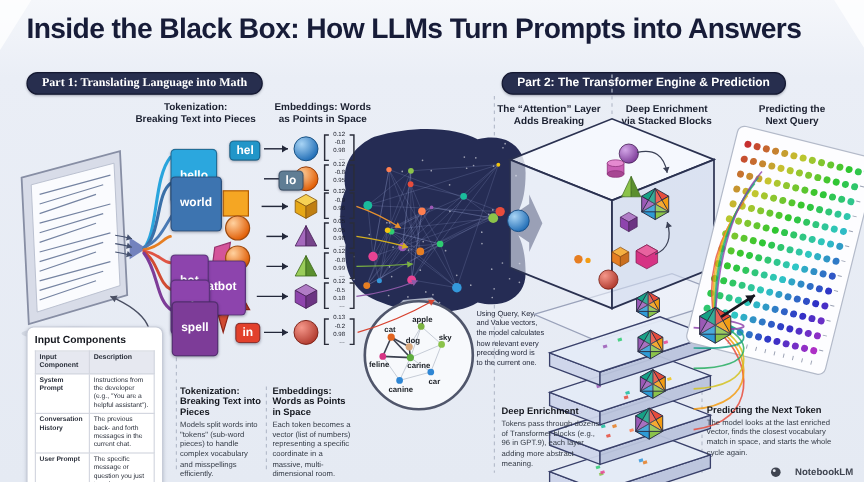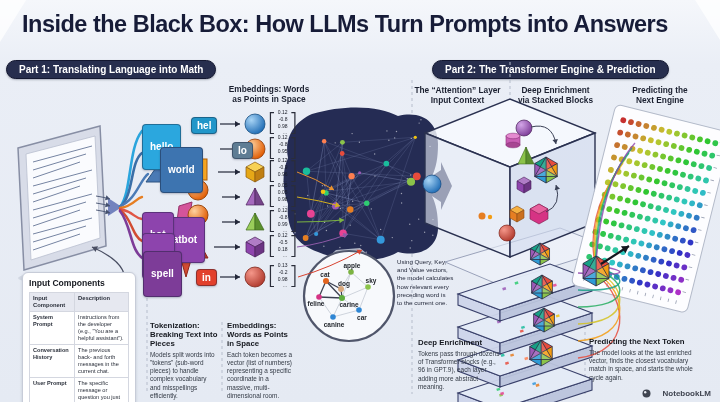--- a/index.html
+++ b/index.html
@@ -40,31 +40,33 @@
 </style>
 </head>
 <body>
 
 <div class="stage">
 
   <div class="corner" style="left:-14px;top:-30px;width:34px;height:70px;transform:rotate(32deg);"></div>
   <div class="corner" style="right:-14px;top:-32px;width:34px;height:70px;transform:rotate(-32deg);"></div>
 
   <div class="title">Inside the Black Box: How LLMs Turn Prompts into Answers</div>
-  <div class="pill" style="left:6px;top:60px;">Part 1: Translating Language into Math</div>
-  <div class="pill" style="left:432px;top:60px;">Part 2: The Transformer Engine &amp; Prediction</div>
-
+  <div class="pill" style="left:22px;top:60px;font-family:Liberation Serif, serif;">Part 1: Translating Language into Math</div>
+  <div class="pill" style="left:418px;top:60px;">Part 2: The Transformer Engine &amp; Prediction</div>
+
+  <div class="h" style="left:110px;top:85px;width:106px;">Tokenization:
+Breaking Text into Pieces</div>
   <div class="h" style="left:221px;top:85px;width:96px;">Embeddings: Words
 as Points in Space</div>
   <div class="h" style="left:405px;top:86px;width:105px;">The “Attention” Layer
-Input Context</div>
+Adds Breaking</div>
   <div class="h" style="left:503px;top:86px;width:105px;">Deep Enrichment
 via Stacked Blocks</div>
   <div class="h" style="left:612px;top:86px;width:96px;">Predicting the
-Next Engine</div>
+Next Query</div>
 
   <svg id="art" class="art" width="720" height="402" viewBox="0 0 720 402">
     <defs>
       <radialGradient id="gBlue" cx="32%" cy="30%" r="75%">
           <stop offset="0%" stop-color="#a8d4f5"></stop>
           <stop offset="100%" stop-color="#1f6cb5"></stop>
         </radialGradient>
       <radialGradient id="gOrange" cx="32%" cy="30%" r="75%">
           <stop offset="0%" stop-color="#ffd2a0"></stop>
           <stop offset="100%" stop-color="#e05a00"></stop>
@@ -698,21 +700,21 @@
       <polygon points="92,247 98.00950550682215,246.21933133566523 95.505238882299,251.9433693345753" fill="#4a4f63"></polygon>
       <path d="M96,196 Q103,197 110,199" fill="none" stroke="#44506e" stroke-width="0.9"></path>
       <polygon points="110,199 104.99851225283814,200.3481544106629 106.46568631842032,195.21304518112524" fill="#44506e"></polygon>
       <path d="M96,203 Q103,204 110,206" fill="none" stroke="#44506e" stroke-width="0.9"></path>
       <polygon points="110,206 104.99851225283814,207.3481544106629 106.46568631842032,202.21304518112524" fill="#44506e"></polygon>
       <path d="M96,210 Q103,211 110,213" fill="none" stroke="#44506e" stroke-width="0.9"></path>
       <polygon points="110,213 104.99851225283814,214.3481544106629 106.46568631842032,209.21304518112524" fill="#44506e"></polygon>
     </svg>
 
   <div class="tok" style="left:142px;top:124px;background:#2ba7de;">hello</div>
-  <div class="tok" style="left:142px;top:147px;background:#3d74b0;margin-left:18px;">world</div>
+  <div class="tok" style="left:142px;top:147px;background:#3d74b0;">world</div>
   <div class="tok" style="left:153px;top:190px;background:#8d44ad;margin-top:27px;">chatbot</div>
   <div class="tok" style="left:142px;top:212px;background:#8d44ad;">bot</div>
   <div class="tok" style="left:142px;top:233px;background:#8d44ad;">mis</div>
   <div class="tok" style="left:143px;top:251px;background:#7d3c98;">spell</div>
 
   <div class="tok sub" style="left:191px;top:117px;background:#2196c9;">hel</div>
   <div class="tok sub" style="left:196px;top:142px;background:#5f7d94;margin-left:36px;">lo</div>
   <div class="tok sub" style="left:196px;top:269px;background:#e2402c;">in</div>
 
   <div class="vec" style="left:267px;top:109px;">

